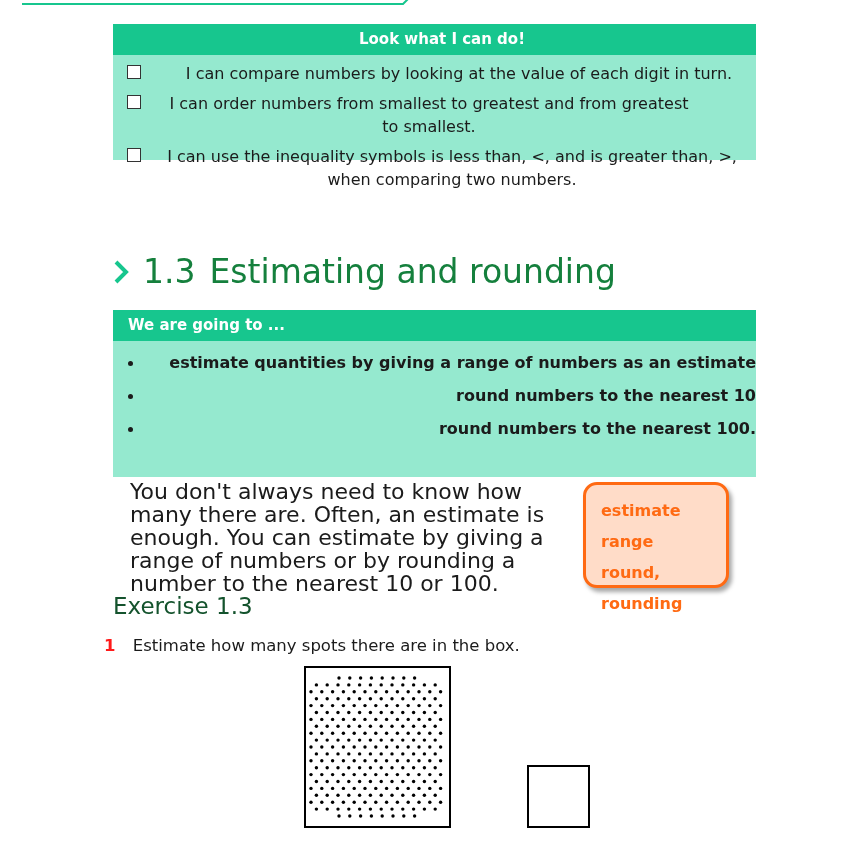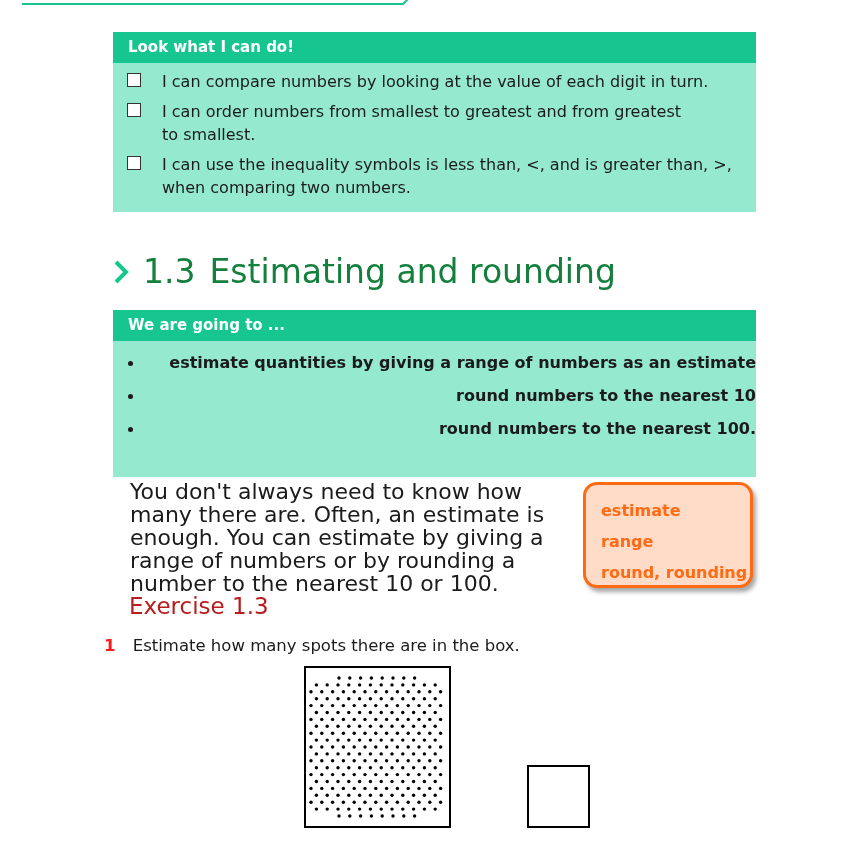--- a/index.html
+++ b/index.html
@@ -2,39 +2,39 @@
 <html><head>
   <meta charset="utf-8">
   <style>
     html, body { margin: 0; padding: 0; background: #ffffff; }
     body { width: 861px; height: 861px; position: relative; overflow: hidden;
       font-family: "DejaVu Sans", sans-serif; color: #1b1b1b; }
     .top-rule { position: absolute; left: 22px; top: 0; width: 388px; height: 6px; }
     .box { position: absolute; left: 113px; width: 643px; background: #95e9cf; }
     .box-head { background: #17c68e; color: #ffffff; font-weight: bold; font-size: 15px;
       padding: 0 0 0 15px; height: 31px; line-height: 31px; }
-    .canbox { top: 32px; height: 180px; }
+    .canbox { top: 24px; height: 136px; text-align: center; }
     .check-item { position: relative; padding-left: 49px; font-size: 16px; line-height: 23px; margin-top: 7px; }
     .check-item:first-of-type { margin-top: 7px; }
     .checkbox { position: absolute; left: 14px; top: 3px; width: 14px; height: 14px;
       border: 1px solid #333; background: #fff; box-sizing: border-box; }
     .section-title { position: absolute; left: 113px; top: 252px; font-size: 33px; color: #15803d;
       display: flex; align-items: center; }
     .section-title .chev { font-size: 30px; margin-right: 14px; font-weight: bold; }
     .section-title .num { margin-right: 14px; }
     .goingbox { top: 310px; height: 167px; }
     .bullet-item { position: relative; padding-left: 40px; font-size: 16px; font-weight: bold;
       line-height: 22px; margin-top: 11px; text-align: right; }
     .bullet-item .dot { position: absolute; left: 15px; top: 9px; width: 5px; height: 5px; border-radius: 50%; background: #1b1b1b; }
     .intro { position: absolute; left: 130px; top: 480px; width: 450px; font-size: 22px; line-height: 23px; }
-    .keywords { position: absolute; left: 583px; top: 482px; width: 170px; height: 106px;
+    .keywords { position: absolute; left: 583px; top: 482px; width: 146px; height: 106px;
       border: 3px solid #ff6a13; border-radius: 14px; background: #ffdcc8; box-sizing: border-box;
       box-shadow: 3px 4px 4px rgba(0,0,0,0.35); padding: 10px 0 16px 15px; }
     .kw { color: #ff6a13; font-weight: bold; font-size: 16px; line-height: 31px; }
-    .exercise-title { position: absolute; left: 113px; top: 593px; font-size: 23px; color: #b91c1c; margin-left: 16px; }
+    .exercise-title { position: absolute; left: 113px; top: 593px; font-size: 23px; color: #14532d; }
     .question { position: absolute; left: 104px; top: 636px; font-size: 16.5px; }
     .question .qnum { color: #ff1a1a; margin-right: 12px; font-weight: bold; }
     .spot-box { position: absolute; left: 304px; top: 666px; width: 147px; height: 162px;
       border: 2px solid #000; box-sizing: border-box; background: #fff; }
     .answer-box { position: absolute; left: 527px; top: 765px; width: 63px; height: 63px;
       border: 2px solid #000; box-sizing: border-box; background: #fff; }
   </style>
 </head>
 <body>
 

